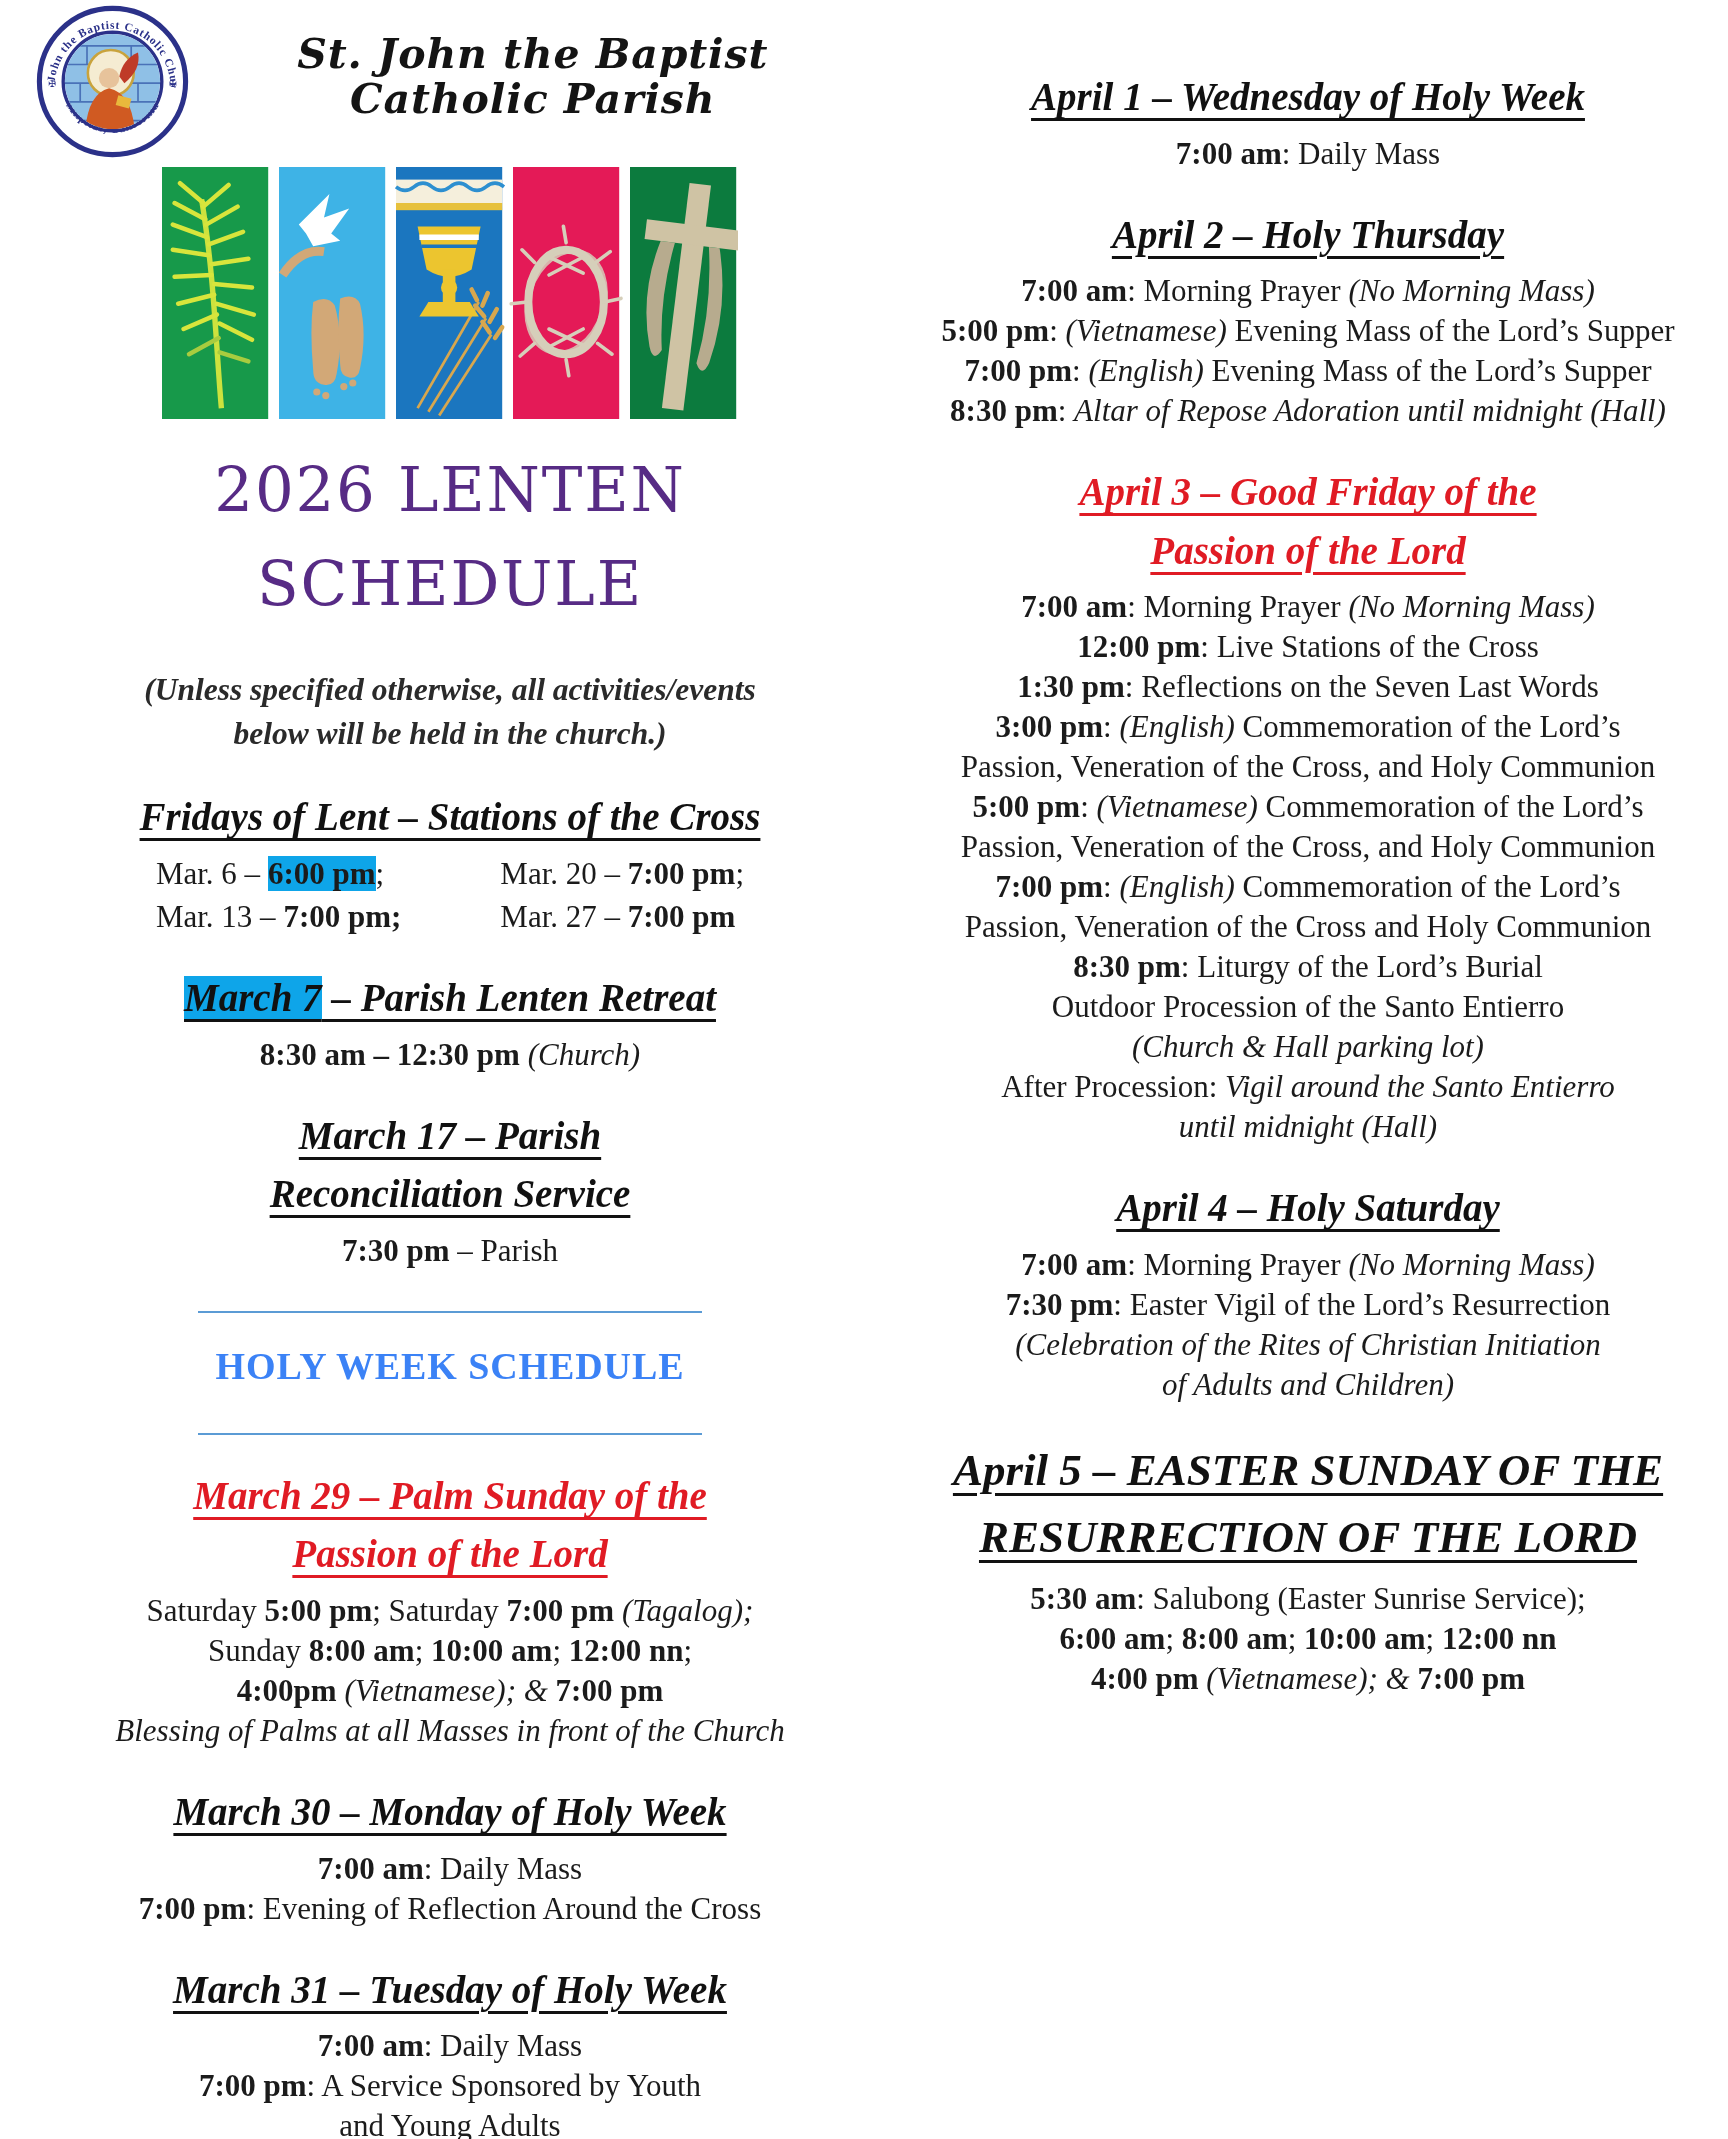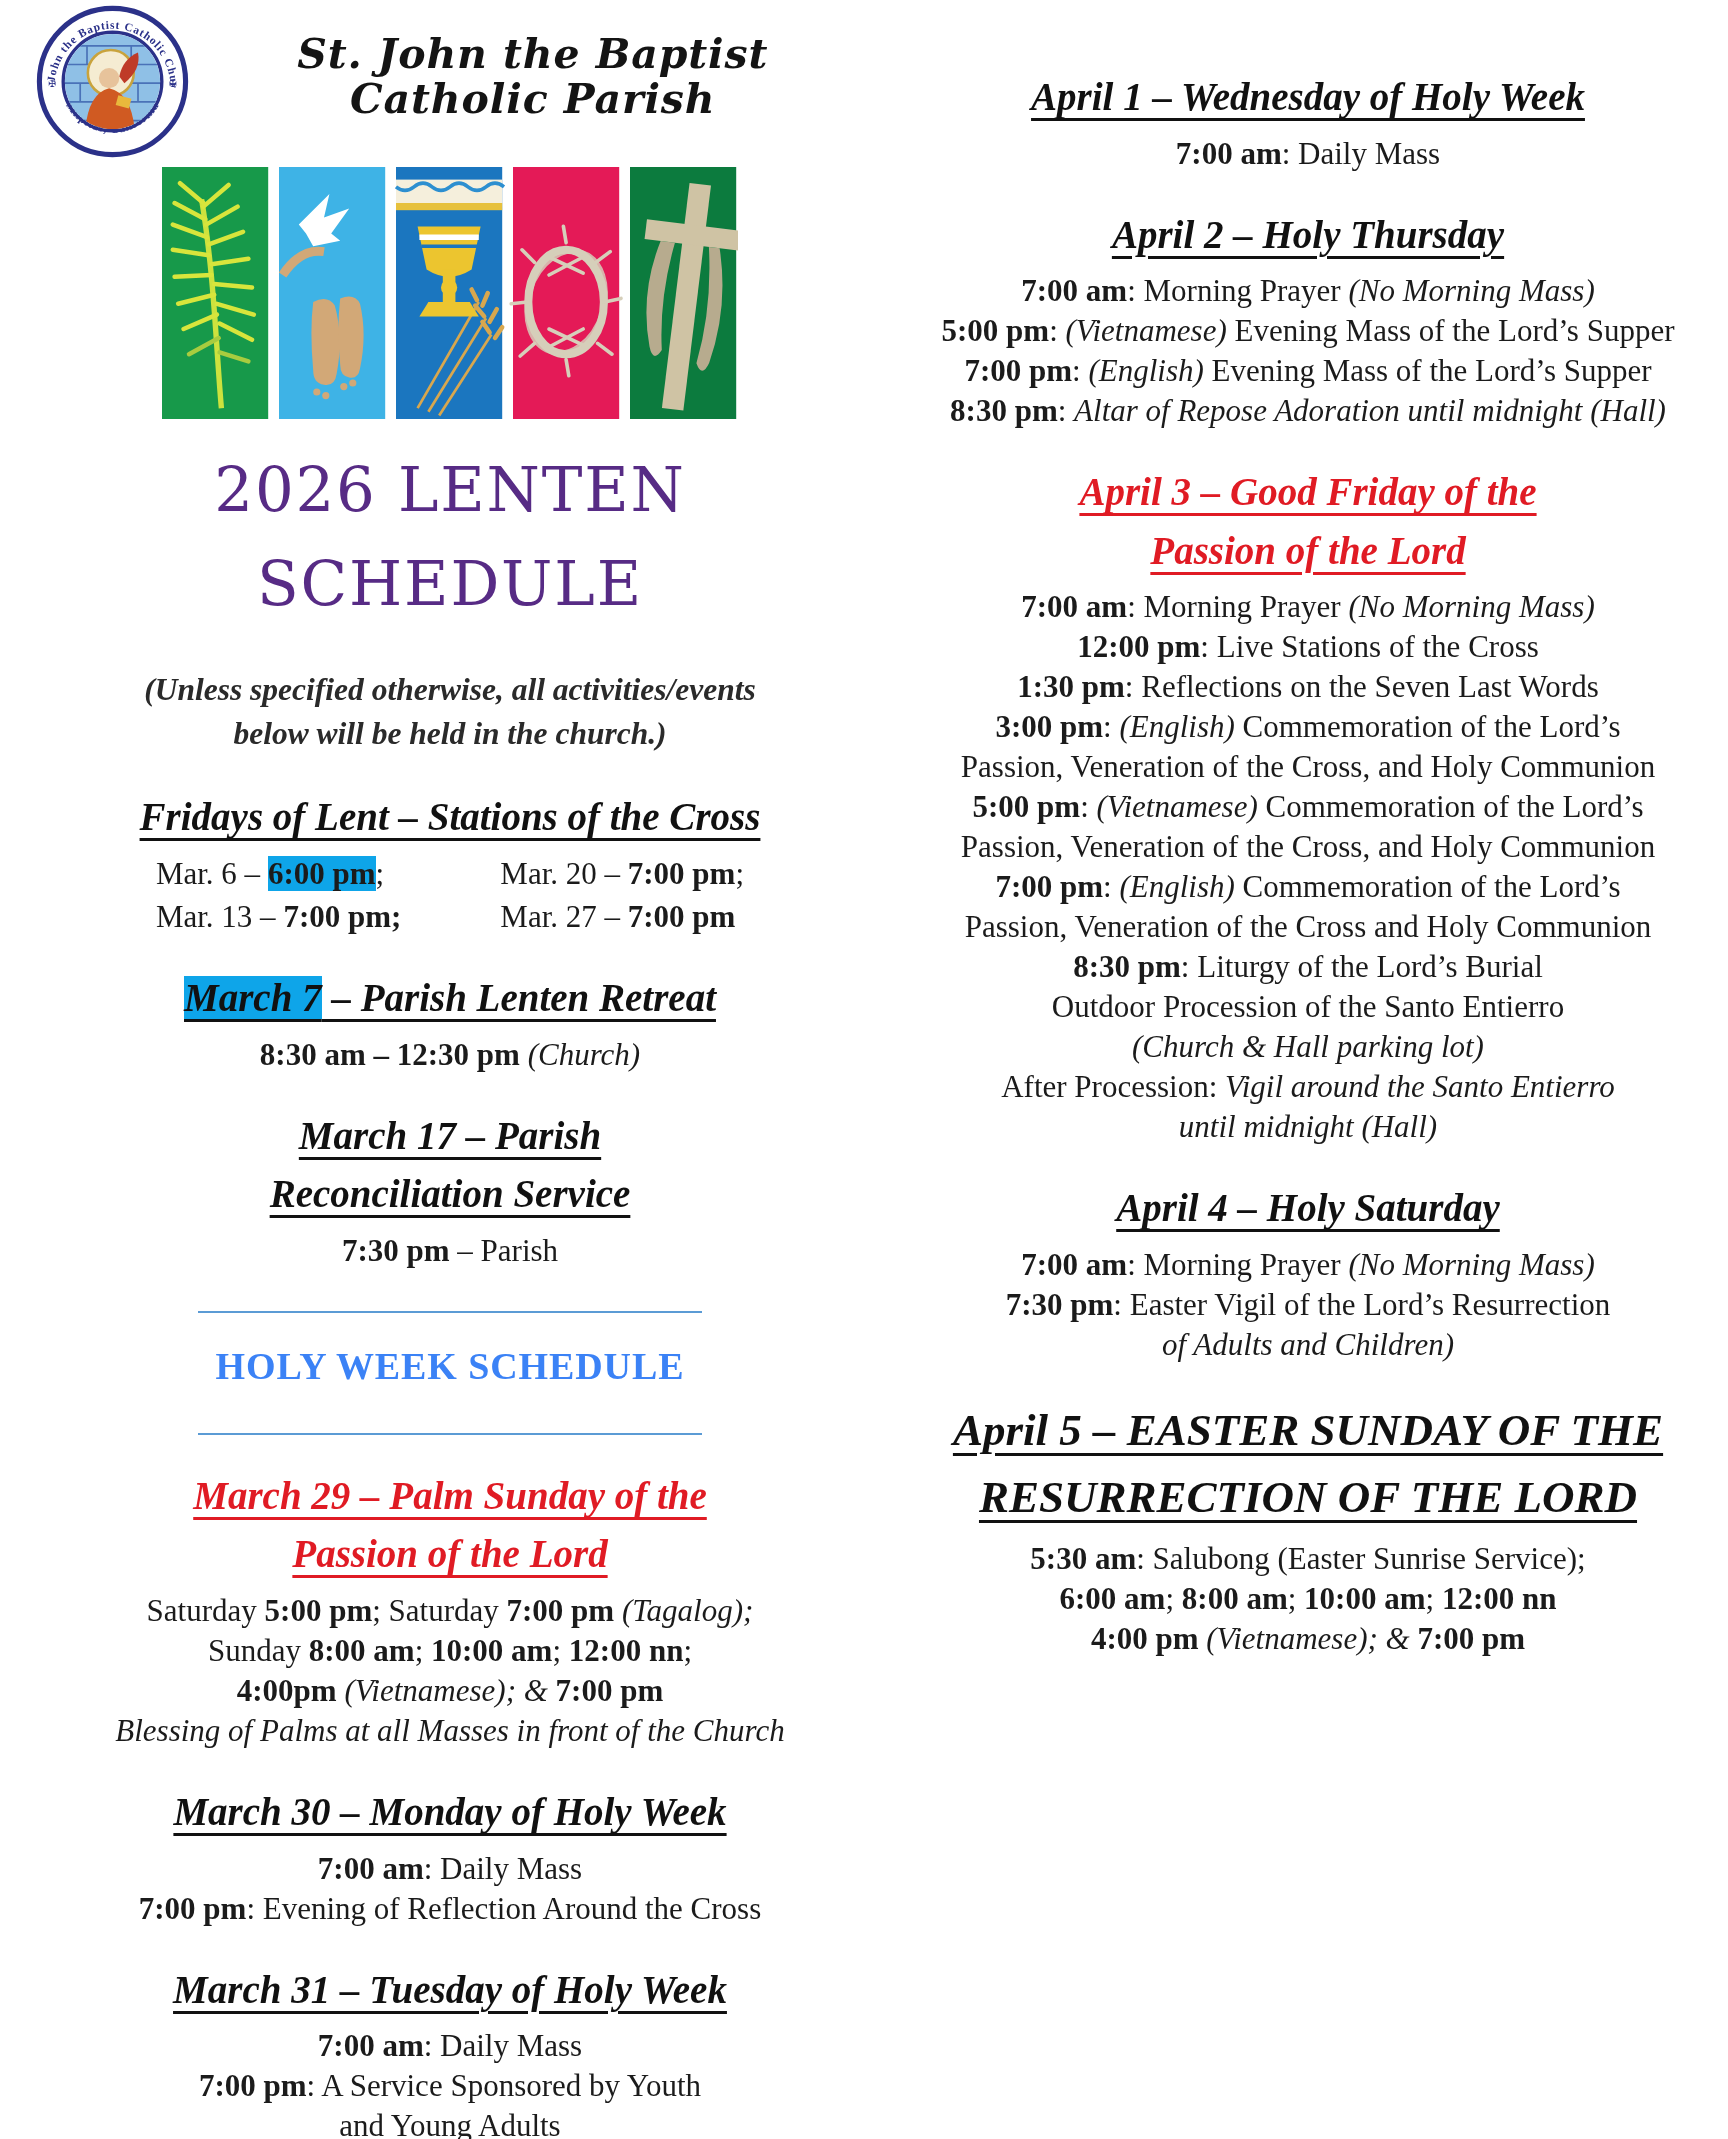--- a/index.html
+++ b/index.html
@@ -249,20 +249,21 @@
           <div class="ln"><span class="i">(Church &amp; Hall parking lot)</span></div>
           <div class="ln"><span>After Procession: </span><span class="i">Vigil around the Santo Entierro</span></div>
           <div class="ln"><span class="i">until midnight (Hall)</span></div>
         </div>
         <div class="blk blk-heading">
           <div class="ln"><span>April 4 – Holy Saturday</span></div>
         </div>
         <div class="blk blk-line">
           <div class="ln"><span class="b">7:00 am</span><span>: Morning Prayer </span><span class="i">(No Morning Mass)</span></div>
           <div class="ln"><span class="b">7:30 pm</span><span>: Easter Vigil of the Lord’s Resurrection</span></div>
+          <div class="ln"><span class="i">(Celebration of the Rites of Christian Initiation</span></div>
           <div class="ln"><span class="i">of Adults and Children)</span></div>
         </div>
         <div class="blk blk-heading s-large">
           <div class="ln"><span>April 5 – EASTER SUNDAY OF THE</span></div>
           <div class="ln"><span>RESURRECTION OF THE LORD</span></div>
         </div>
         <div class="blk blk-line">
           <div class="ln"><span class="b">5:30 am</span><span>: Salubong (Easter Sunrise Service);</span></div>
           <div class="ln"><span class="b">6:00 am</span><span>; </span><span class="b">8:00 am</span><span>; </span><span class="b">10:00 am</span><span>; </span><span class="b">12:00 nn</span></div>
           <div class="ln"><span class="b">4:00 pm</span><span> </span><span class="i">(Vietnamese); &amp;</span><span> </span><span class="b">7:00 pm</span></div>

